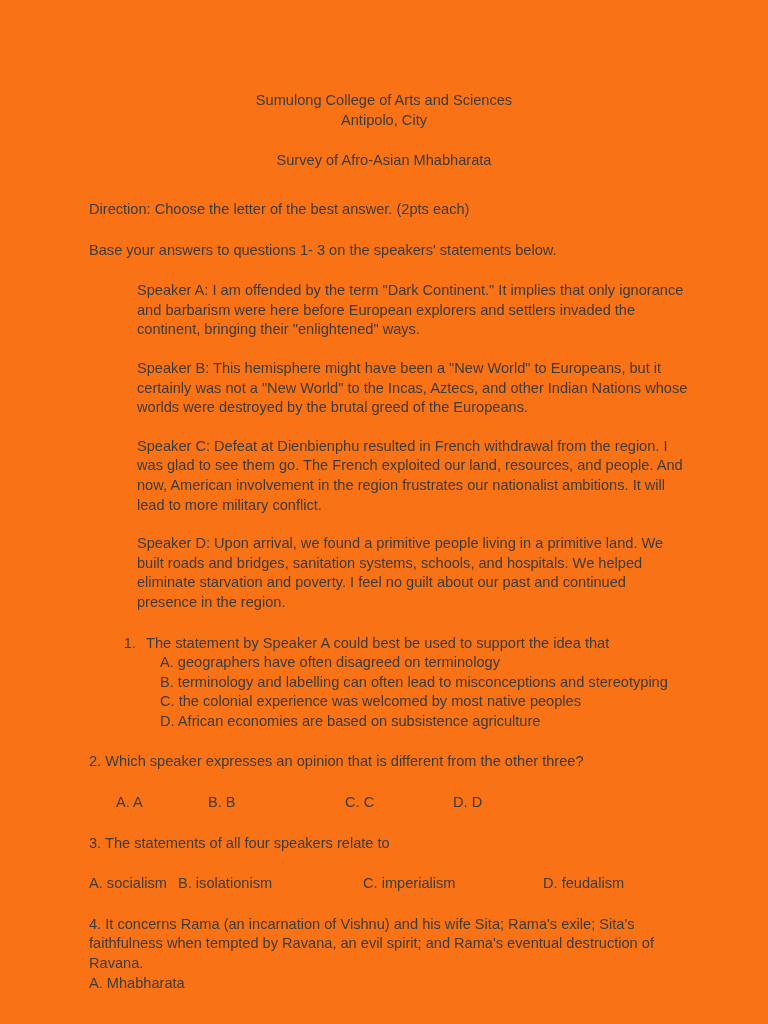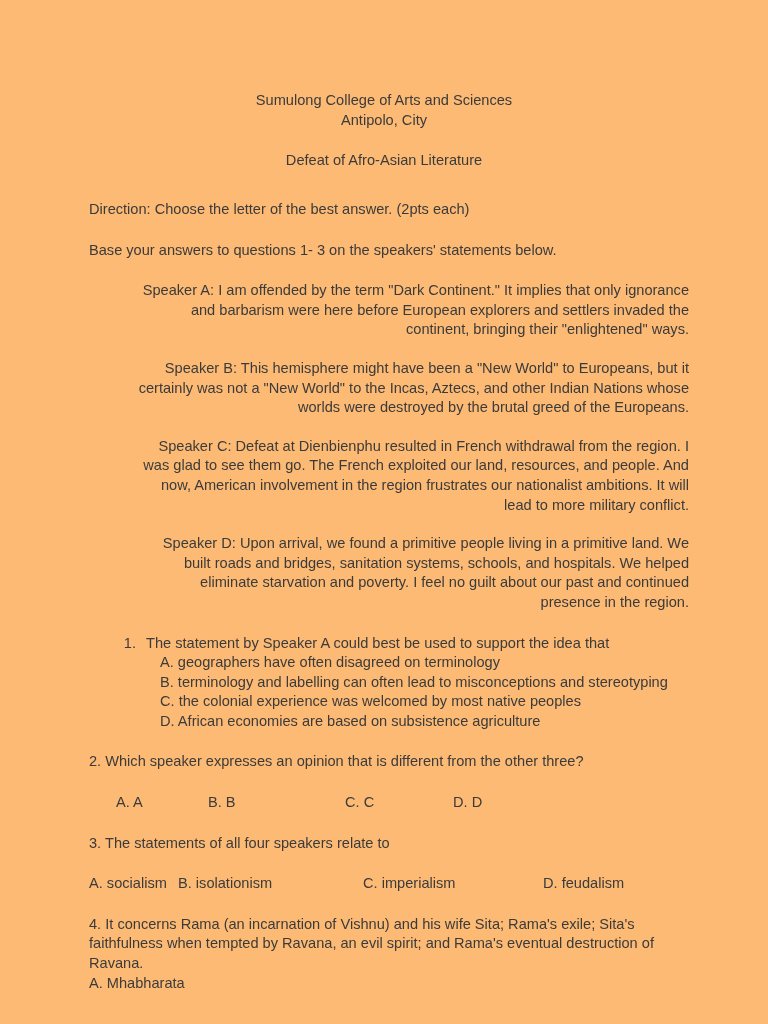--- a/index.html
+++ b/index.html
@@ -59,21 +59,20 @@
   .direction { }
   .base-note { }
 
   
   .speakers {
     margin-left: 48px;
     width: 552px;
   }
   .speaker-block {
     margin: 0;
-    text-align: right;
   }
   .speaker-block + .speaker-block {
     margin-top: 19px;
   }
   .speaker-a-first-indent { }
 
   
   .q1-wrap {
     position: relative;
     margin-left: 23px;
@@ -133,27 +132,27 @@
   .q4-stem {
     width: 592px;
   }
   .q4-option {
     margin-top: 0;
   }
 </style>
 </head>
 <body style="background: rgb(255, 255, 255); color: rgb(59, 59, 59);">
 
-<div class="page" style="background: #fdba74;">
+<div class="page" style="background: #f97316;">
 
   <div class="doc-header">
     <span class="school">Sumulong College of Arts and Sciences</span>
     <span class="city">Antipolo, City</span>
     <span class="spacer"></span>
-    <span class="subject">Defeat of Afro-Asian Literature</span>
+    <span class="subject">Survey of Afro-Asian Mhabharata</span>
   </div>
 
   <div class="body-col">
 
     <p class="para direction">Direction: Choose the letter of the best answer. (2pts each)</p>
 
     <div class="gap-md"></div>
 
     <p class="para base-note">Base your answers to questions 1- 3 on the speakers' statements below.</p>
 

